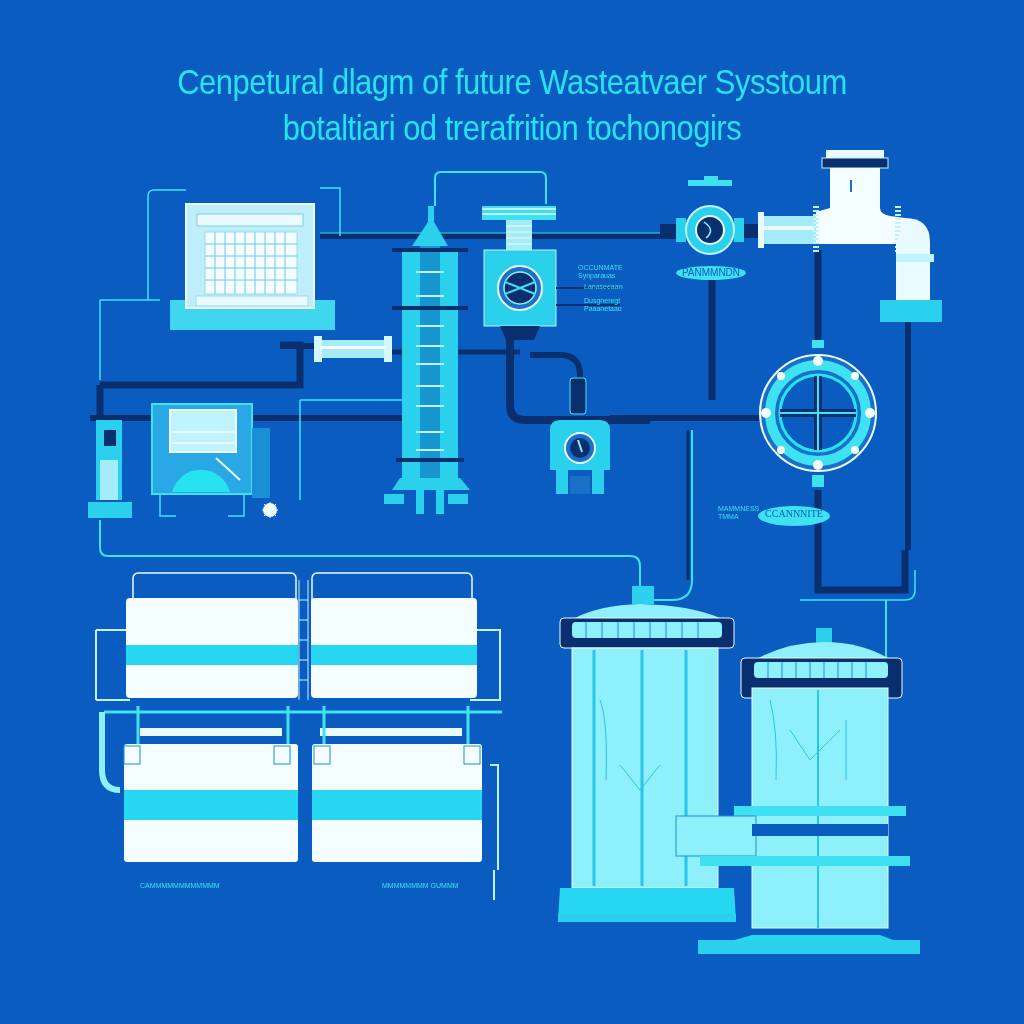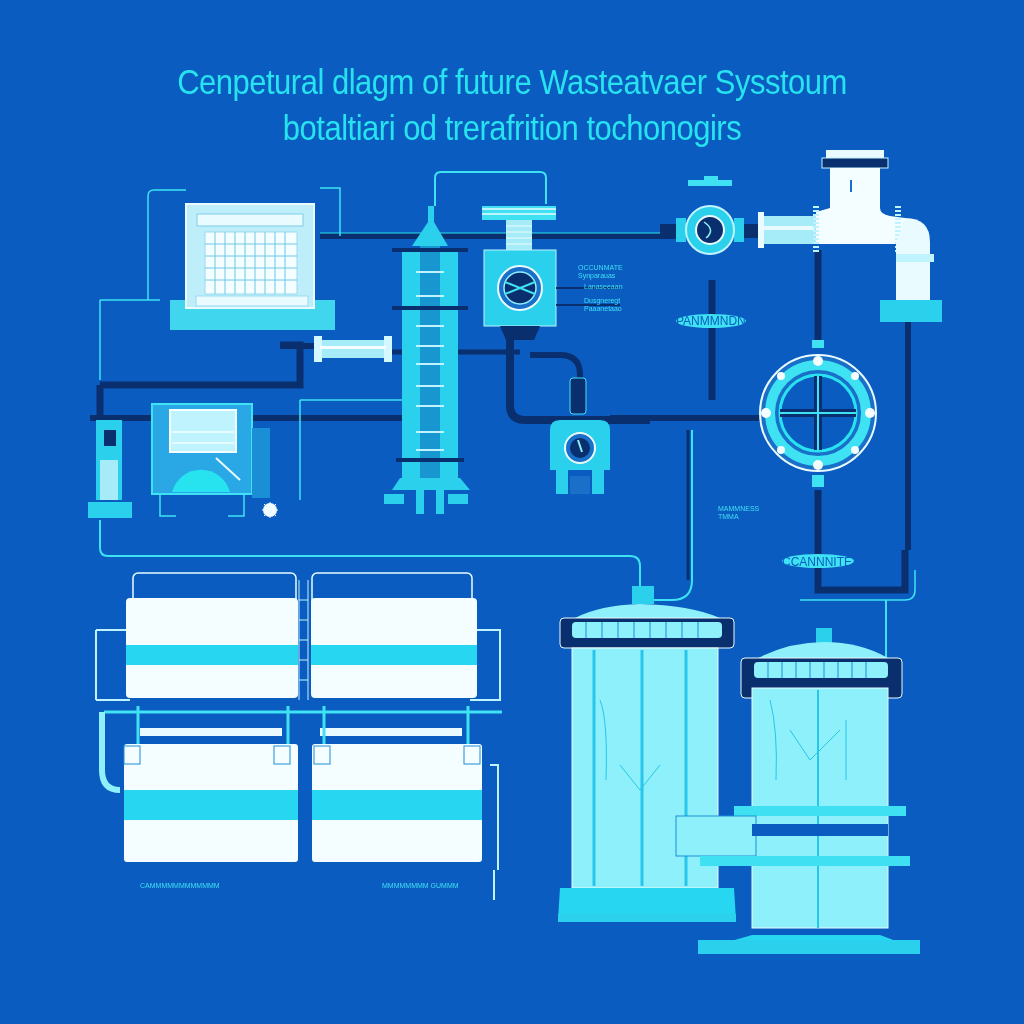--- a/index.html
+++ b/index.html
@@ -4,21 +4,21 @@
 <style>
   html, body { margin:0; padding:0; }
   body { width:1024px; height:1024px; background:#0a5cc0; overflow:hidden; position:relative;
          font-family:"Liberation Sans", sans-serif; }
   .title { position:absolute; left:0; width:1024px; text-align:center; color:#27e3f0;
            font-size:31px; letter-spacing:-0.5px; transform:scaleY(1.15); }
   #t1 { top:64px; }
   #t2 { top:110px; }
   svg { position:absolute; left:0; top:0; }
   .lbl { position:absolute; color:#3fe0f2; font-size:7px; line-height:8px; font-family:"Liberation Sans", sans-serif; white-space:nowrap; }
-  .pill { position:absolute; color:#0a5cc0; font-size:12px; text-align:left; background:#3ee2f2; border-radius:50%;margin-top:48px; }
+  .pill { position:absolute; color:#0a5cc0; font-size:10px; text-align:center; background:#3ee2f2; border-radius:50%; }
 </style>
 </head>
 <body>
 
 <div id="t1" class="title">Cenpetural dlagm of future Wasteatvaer Sysstoum</div>
 <div id="t2" class="title">botaltiari od trerafrition tochonogirs</div>
 
 <svg width="1024" height="1024" viewBox="0 0 1024 1024">
 
   <g fill="none">
@@ -257,17 +257,17 @@
     <rect x="698" y="940" width="222" height="14" fill="#2ad0ec"></rect>
   </g>
 </svg>
 
 <div class="lbl" style="left: 578px; top: 264px; white-space: pre;">OCCUNMATE
 Synparauas</div>
 <div class="lbl" style="left: 584px; top: 283px; white-space: pre;">Lanaseeaan</div>
 <div class="lbl" style="left: 584px; top: 297px; white-space: pre;">Dusgneregt
 Paaanetaao</div>
 <div class="pill" style="left:676px;top:266px;width:70px;height:14px;line-height:14px;">PANMMNDN</div>
-<div class="pill" style="left:782px;top:506px;width:72px;height:14px;line-height:16px;">CCANNNITE</div>
+<div class="pill" style="left:758px;top:506px;width:72px;height:20px;line-height:16px;font-family:Liberation Serif, serif;">CCANNNITE</div>
 <div class="lbl" style="left: 718px; top: 505px; white-space: pre;">MAMMNESS
 TMMA</div>
 <div class="lbl" style="left: 140px; top: 882px; white-space: pre;">CAMMMMMMMMMMMM</div>
 <div class="lbl" style="left: 382px; top: 882px; white-space: pre;">MMMMMMMM GUMMM</div>
 
 </body></html>

